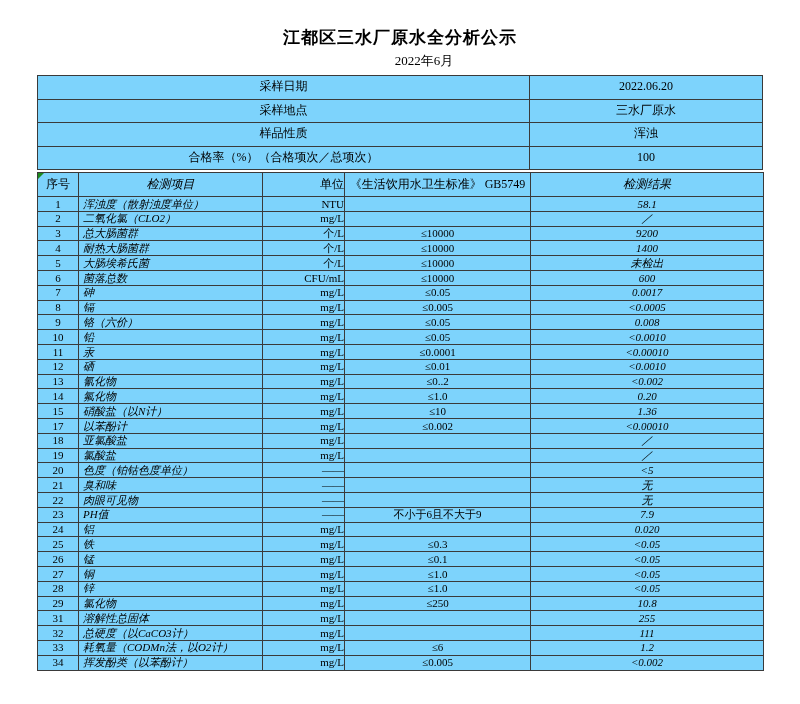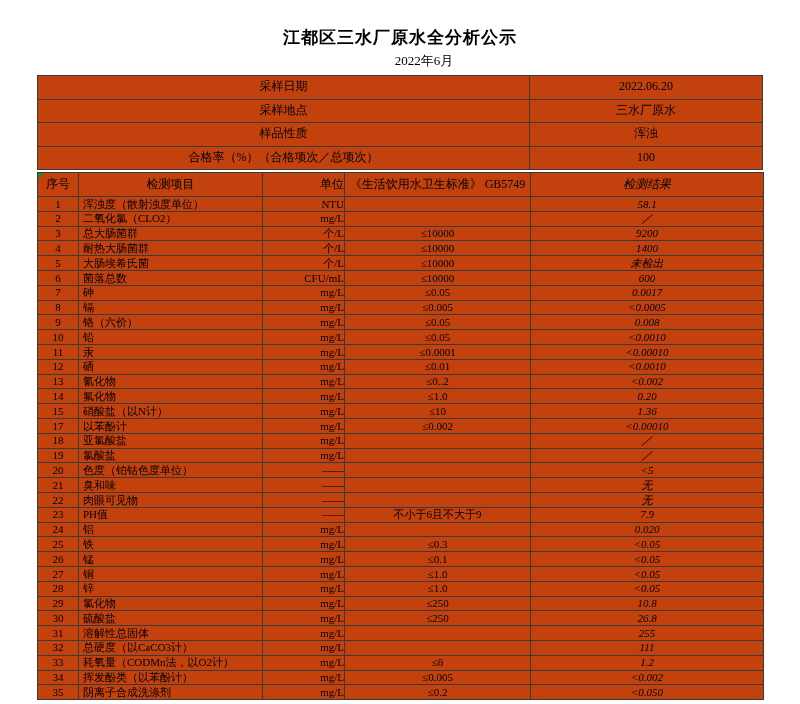--- a/index.html
+++ b/index.html
@@ -9,37 +9,37 @@
     -webkit-font-smoothing:none;
   }
   .page-title{
     text-align:center;font-weight:bold;font-size:17px;
     padding-top:26px;letter-spacing:1px;
   }
   .page-subtitle{
     text-align:center;font-size:13px;margin-top:3px;margin-left:48px;
   }
   .tables{margin-left:37px;width:726px;}
-  table{border-collapse:collapse;table-layout:fixed;width:726px;background:#c2410c;}
+  table{border-collapse:collapse;table-layout:fixed;width:726px;background:#7dd3fc;}
   td,th{
     border:1.5px solid #3a3a3a;padding:0;text-align:center;
     font-weight:normal;overflow:hidden;white-space:nowrap;
     vertical-align:middle;line-height:1.15;
   }
   
   .info-table{margin-top:5px;}
   .info-table td{height:22.5px;font-size:12px;}
   .info-table .i-label{width:491px;}
   .info-table .i-value{width:232px;}
   
   .main-table{margin-top:2px;}
   .main-table th{height:23px;font-size:12px;}
   .main-table td{height:13.8px;font-size:11px;}
   .c-idx{width:40px;}
-  .c-item{width:183px;}
+  .c-item{width:183px;font-style:italic;}
   .c-unit{width:81px;text-align:right;}
   .c-limit{width:185px;}
   .c-result{width:232px;font-style:italic;}
   .main-table td.c-item{text-align:left;padding-left:4px;}
   th.c-idx{position:relative;}
   .green-tri{
     position:absolute;top:0;left:0;width:0;height:0;
     border-top:6px solid #1e8a1e;border-right:6px solid transparent;
   }
 </style>
@@ -276,27 +276,20 @@
             <td class="c-result">&lt;0.05</td>
           </tr>
           <tr>
             <td class="c-idx">29</td>
             <td class="c-item">氯化物</td>
             <td class="c-unit">mg/L</td>
             <td class="c-limit">≤250</td>
             <td class="c-result">10.8</td>
           </tr>
           <tr>
-            <td class="c-idx">30</td>
-            <td class="c-item">硫酸盐</td>
-            <td class="c-unit">mg/L</td>
-            <td class="c-limit">≤250</td>
-            <td class="c-result">26.8</td>
-          </tr>
-          <tr>
             <td class="c-idx">31</td>
             <td class="c-item">溶解性总固体</td>
             <td class="c-unit">mg/L</td>
             <td class="c-limit"></td>
             <td class="c-result">255</td>
           </tr>
           <tr>
             <td class="c-idx">32</td>
             <td class="c-item">总硬度（以CaCO3计）</td>
             <td class="c-unit">mg/L</td>
@@ -309,24 +302,17 @@
             <td class="c-unit">mg/L</td>
             <td class="c-limit">≤6</td>
             <td class="c-result">1.2</td>
           </tr>
           <tr>
             <td class="c-idx">34</td>
             <td class="c-item">挥发酚类（以苯酚计）</td>
             <td class="c-unit">mg/L</td>
             <td class="c-limit">≤0.005</td>
             <td class="c-result">&lt;0.002</td>
-          </tr>
-          <tr>
-            <td class="c-idx">35</td>
-            <td class="c-item">阴离子合成洗涤剂</td>
-            <td class="c-unit">mg/L</td>
-            <td class="c-limit">≤0.2</td>
-            <td class="c-result">&lt;0.050</td>
           </tr>
         </tbody>
     </table>
   </div>
 </div>
 
 </body></html>

